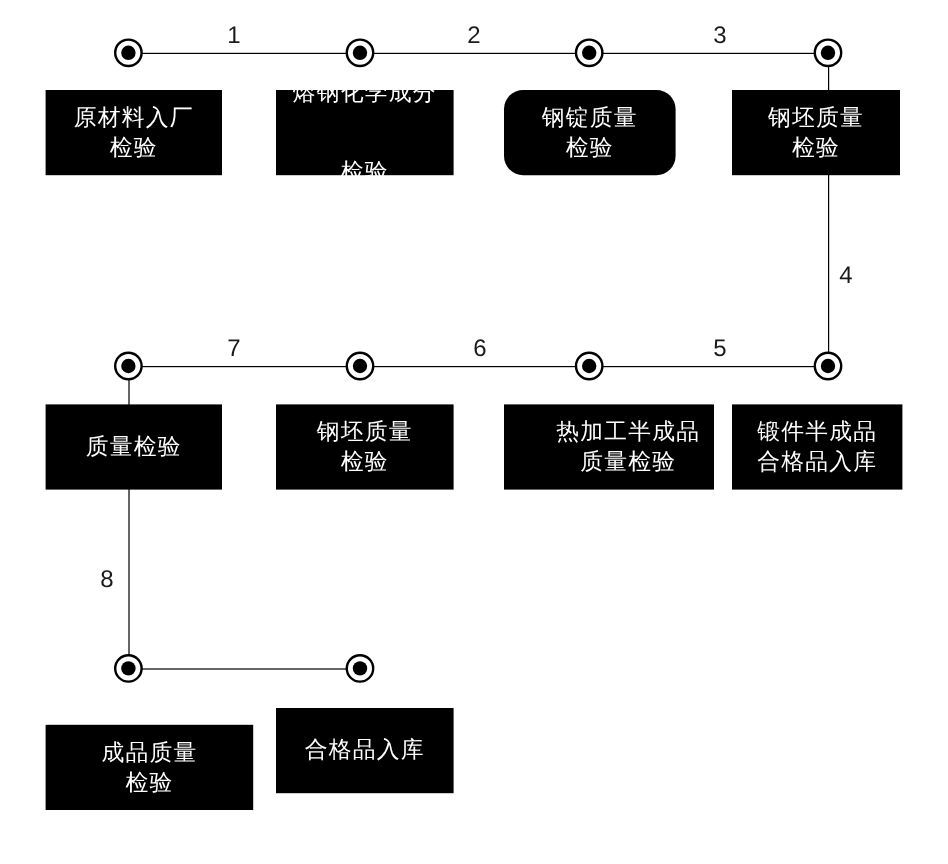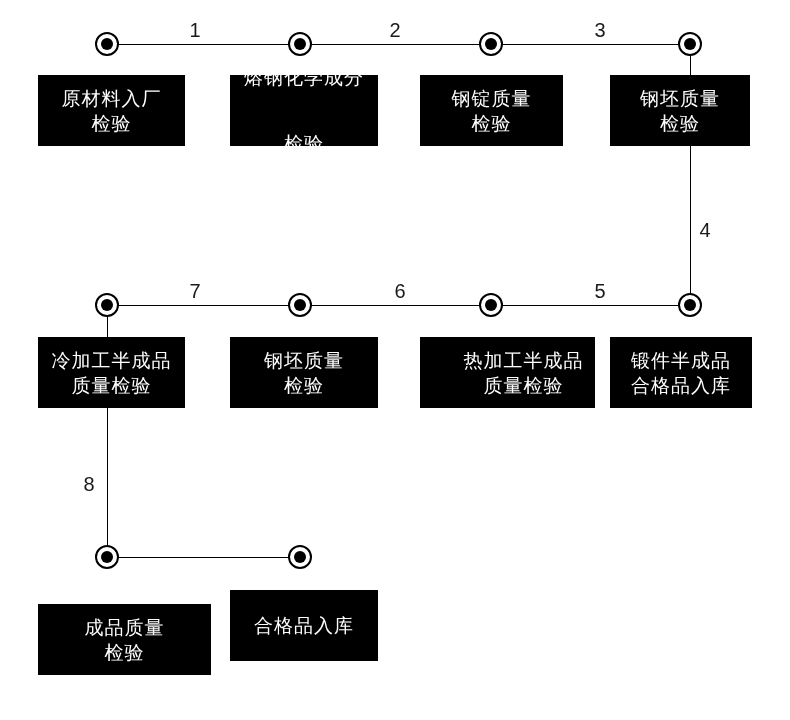--- a/index.html
+++ b/index.html
@@ -79,31 +79,30 @@
     </div>
 
   <div class="box" style="left:38px;top:75px;width:147px;">
     <span>原材料入厂</span>
     <span>检验</span>
   </div>
   <div class="box" style="left:230px;top:75px;width:148px;gap:41px;">
     <span>熔钢化学成分</span>
     <span>检验</span>
   </div>
-  <div class="box" style="left:420px;top:75px;width:143px;">
+  <div class="box" style="left:420px;top:75px;width:143px;border-radius:16px;">
     <span>钢锭质量</span>
     <span>检验</span>
   </div>
   <div class="box" style="left:610px;top:75px;width:140px;">
     <span>钢坯质量</span>
     <span>检验</span>
   </div>
 
   <div class="box" style="left:38px;top:337px;width:147px;">
-    <span>冷加工半成品</span>
     <span>质量检验</span>
   </div>
   <div class="box" style="left:230px;top:337px;width:148px;">
     <span>钢坯质量</span>
     <span>检验</span>
   </div>
   <div class="box" style="left:420px;top:337px;width:143px;padding-left:32px;">
     <span>热加工半成品</span>
     <span>质量检验</span>
   </div>

